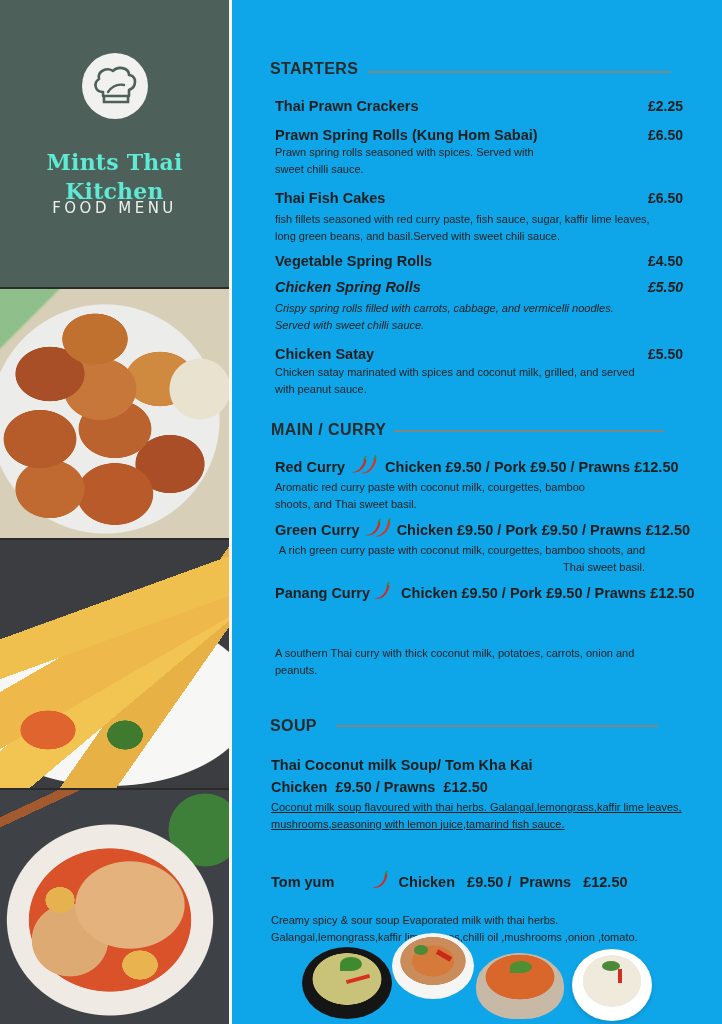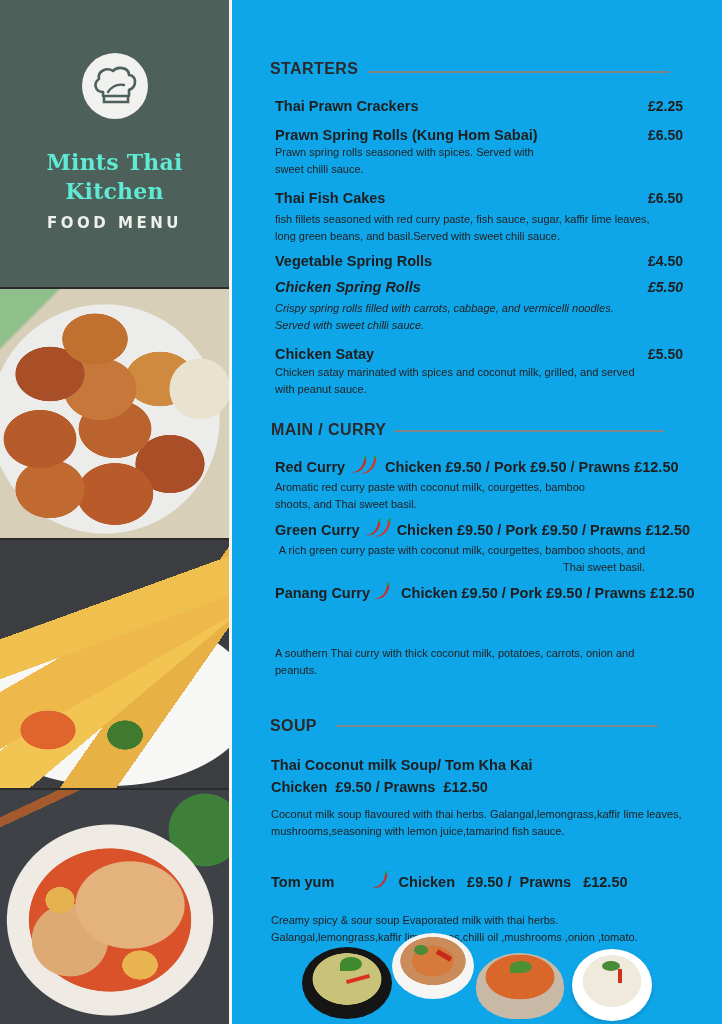--- a/index.html
+++ b/index.html
@@ -4,21 +4,21 @@
 <style>
   * { box-sizing: border-box; margin: 0; padding: 0; }
   html, body { width: 722px; height: 1024px; overflow: hidden; background: #f6f6f6; }
   body { position: relative; font-family: "Liberation Sans", "DejaVu Sans", sans-serif; color: #1f1f1f; }
 
   
   .left { position: absolute; left: 0; top: 0; width: 229px; height: 1024px; background: #2b2b2b; }
   .brand { position: absolute; left: 0; top: 0; width: 229px; height: 287px; background: #4d6059; text-align: center; }
   .logo-circle { position: absolute; left: 82px; top: 53px; width: 66px; height: 66px; border-radius: 50%; background: #f1f1ef; display: flex; align-items: center; justify-content: center; }
   .brand-title { position: absolute; left: 0; top: 133px; width: 229px; color: #5eead4; font-family: "DejaVu Serif", serif; font-weight: bold; font-size: 22px; line-height: 29px; letter-spacing: 0.2px; margin-top: 15px; }
-  .brand-sub { position: absolute; left: 0; top: 214px; width: 229px; color: #eef0ec; font-size: 15px; letter-spacing: 3.5px; font-family: "DejaVu Sans", sans-serif; font-weight: bold; }
+  .brand-sub { position: absolute; left: 0; top: 199px; width: 229px; color: #eef0ec; font-size: 15px; letter-spacing: 3.5px; font-family: "DejaVu Sans", sans-serif; font-weight: normal; }
 
   .photo { position: absolute; left: 0; width: 229px; overflow: hidden; }
   .photo1 { top: 289px; height: 249px;
     background:
       radial-gradient(ellipse 26px 22px at 44px 365px, #b4582c 60%, transparent 62%),
       radial-gradient(circle at 200px 100px, #e8e2cf 0 30px, transparent 31px),
       radial-gradient(ellipse 36px 28px at 95px 50px, #c0702f 0 90%, transparent 92%),
       radial-gradient(ellipse 38px 30px at 50px 85px, #a94f27 0 90%, transparent 92%),
       radial-gradient(ellipse 40px 34px at 100px 100px, #c8773a 0 90%, transparent 92%),
       radial-gradient(ellipse 38px 30px at 160px 90px, #d08a3f 0 90%, transparent 92%),
@@ -203,21 +203,21 @@
   </div>
 
   <div class="section-head" style="left:38px; top:717px;">
     <span class="section-title">SOUP</span>
     <span class="section-rule" style="width:322px; margin-left:19px;"></span>
   </div>
 
   <div class="item" style="left:39px; top:757px;">
     <div class="item-name">Thai Coconut milk Soup/ Tom Kha Kai</div>
     <div class="soup-line" style="margin-top:6px;">Chicken  £9.50 / Prawns  £12.50</div>
-    <div class="item-desc" style="width:420px; margin-top:11px;">Coconut milk soup flavoured with thai herbs. Galangal,lemongrass,kaffir lime leaves, mushrooms,seasoning with lemon juice,tamarind fish sauce.</div>
+    <div class="item-desc" style="width:420px; margin-top:4px;text-decoration:underline;">Coconut milk soup flavoured with thai herbs. Galangal,lemongrass,kaffir lime leaves, mushrooms,seasoning with lemon juice,tamarind fish sauce.</div>
   </div>
 
   <div class="item" style="left:39px; top:854px;">
     <div class="curry-line" style="white-space:pre;">
       <span>Tom yum</span>
       <span class="chili" style="margin-left:4px; margin-right:10px;">
         <svg width="18" height="20" viewBox="0 0 18 20">
             <path d="M1 17 C8 18 13 12 14 5 C15 3 17 3 16 7 C14 14 8 20 1 17Z" fill="#d8281c"></path>
             <path d="M14 5 L16 1" stroke="#3c8a2e" stroke-width="1.6"></path>
           </svg>

